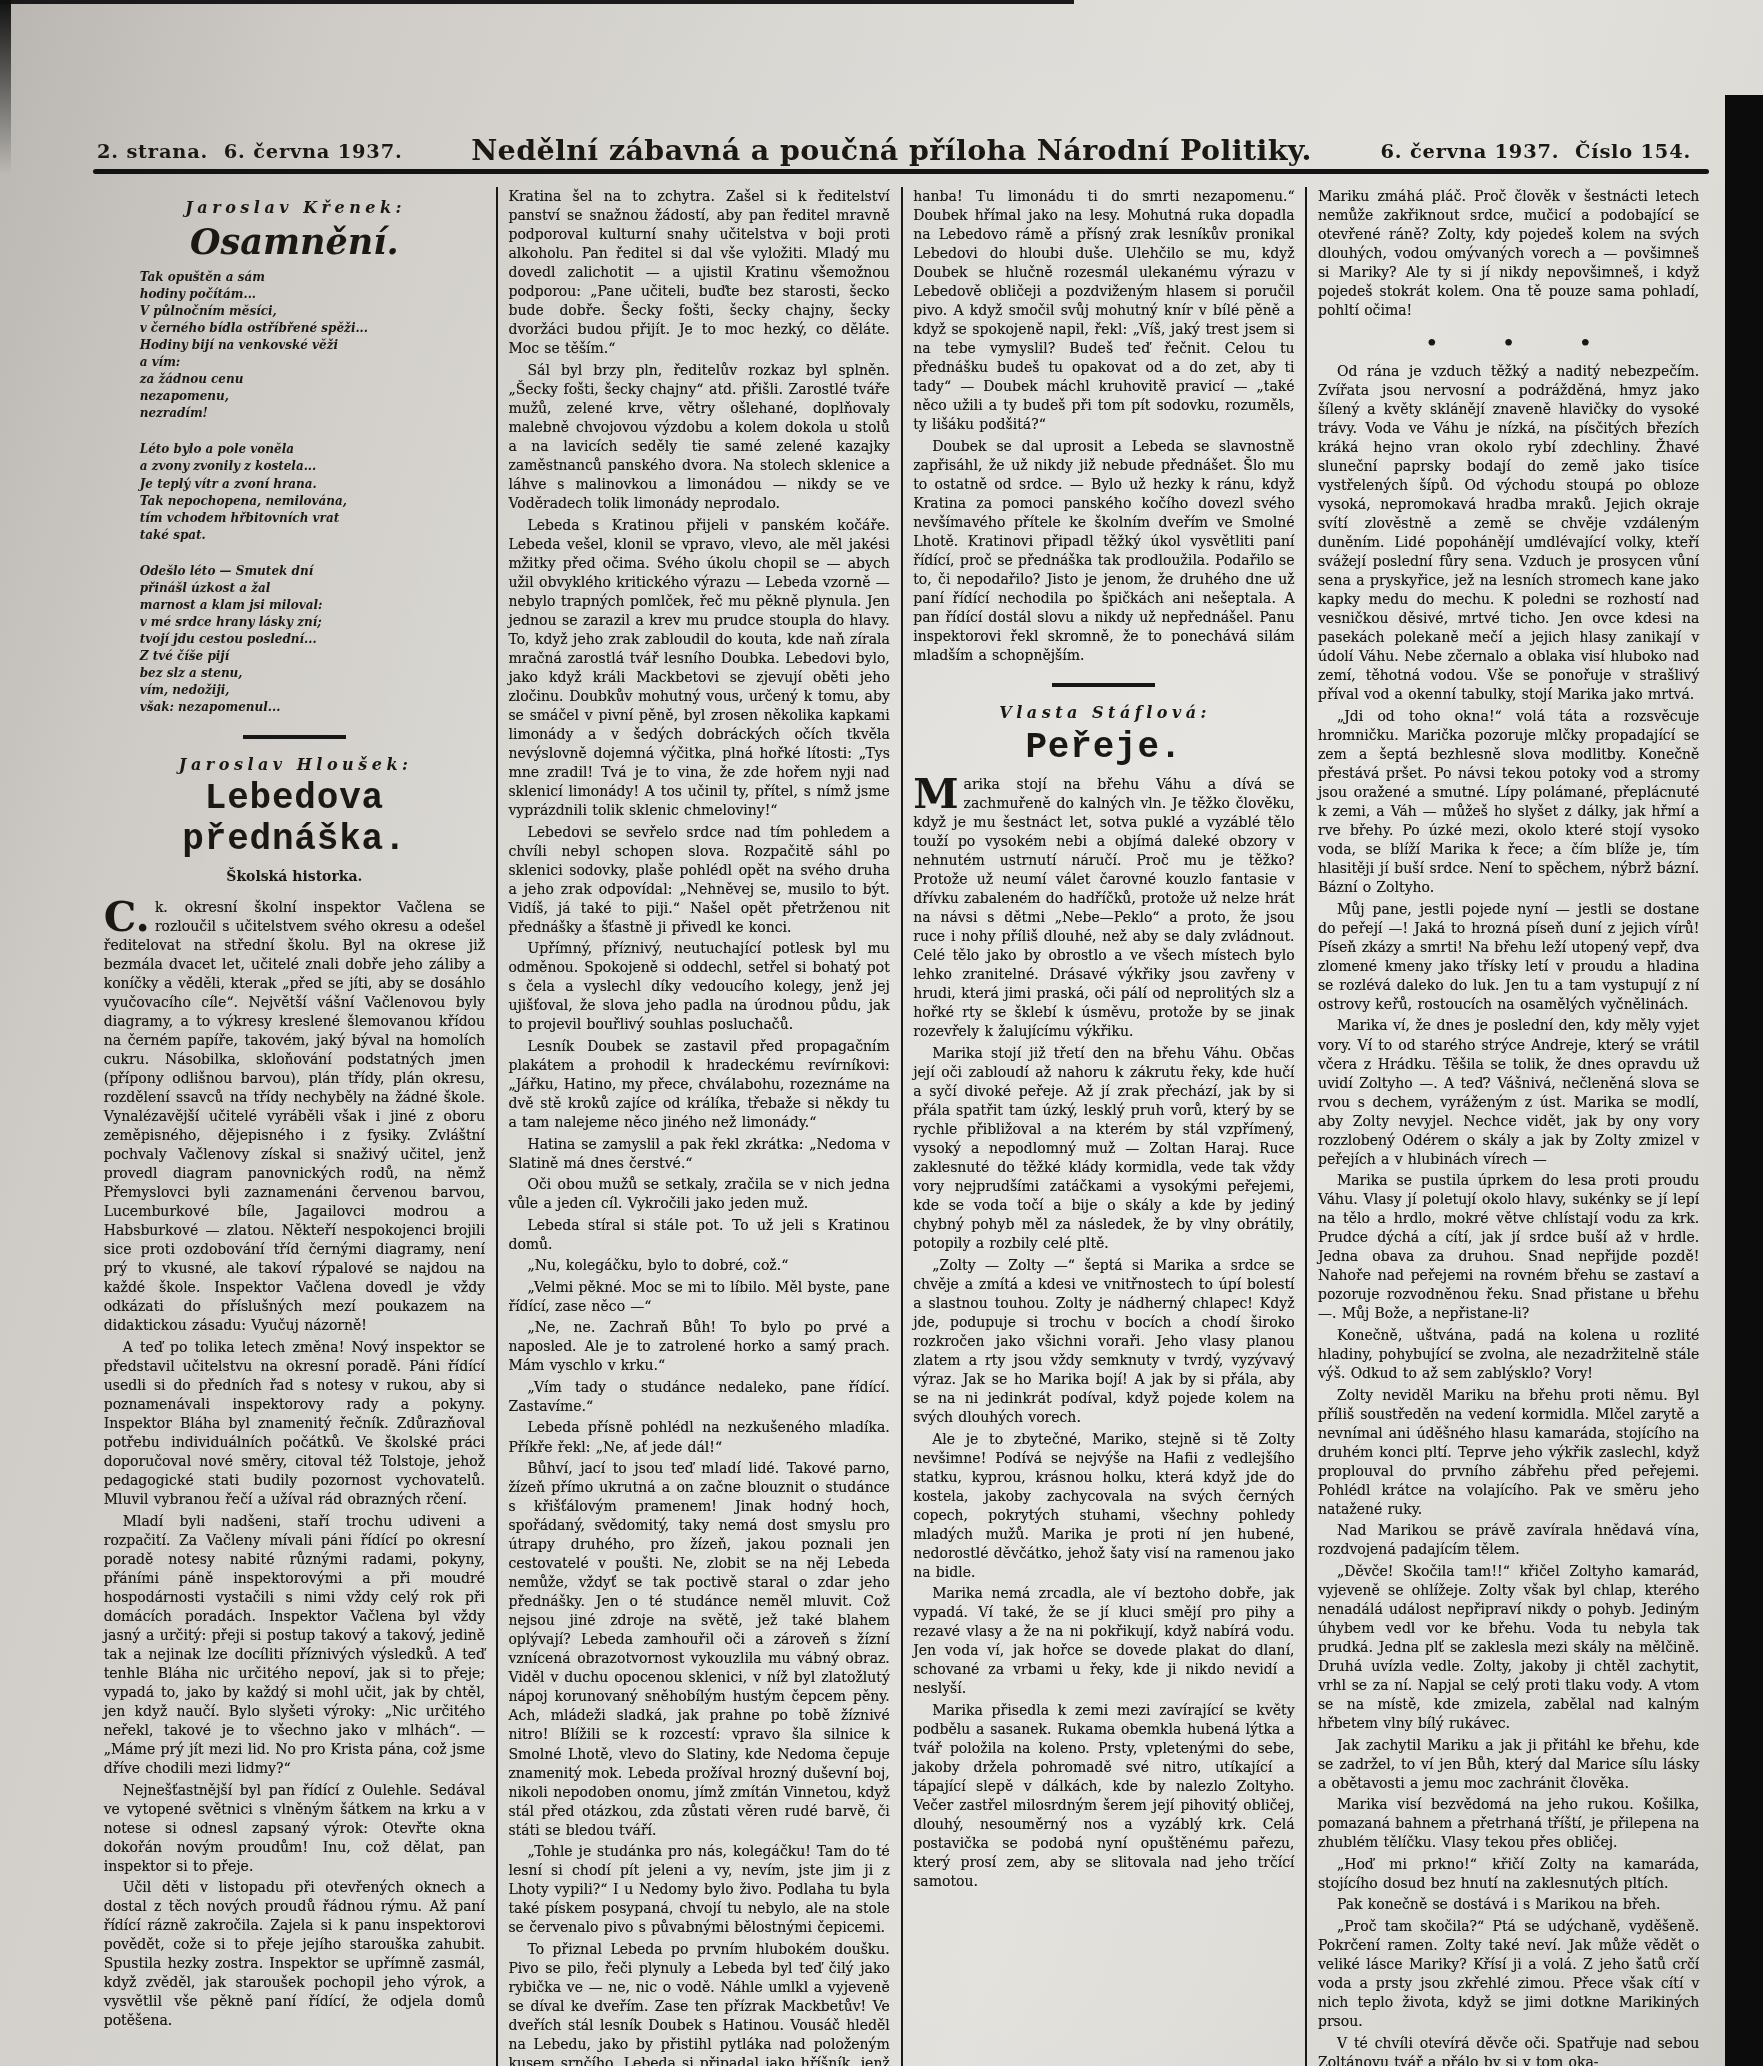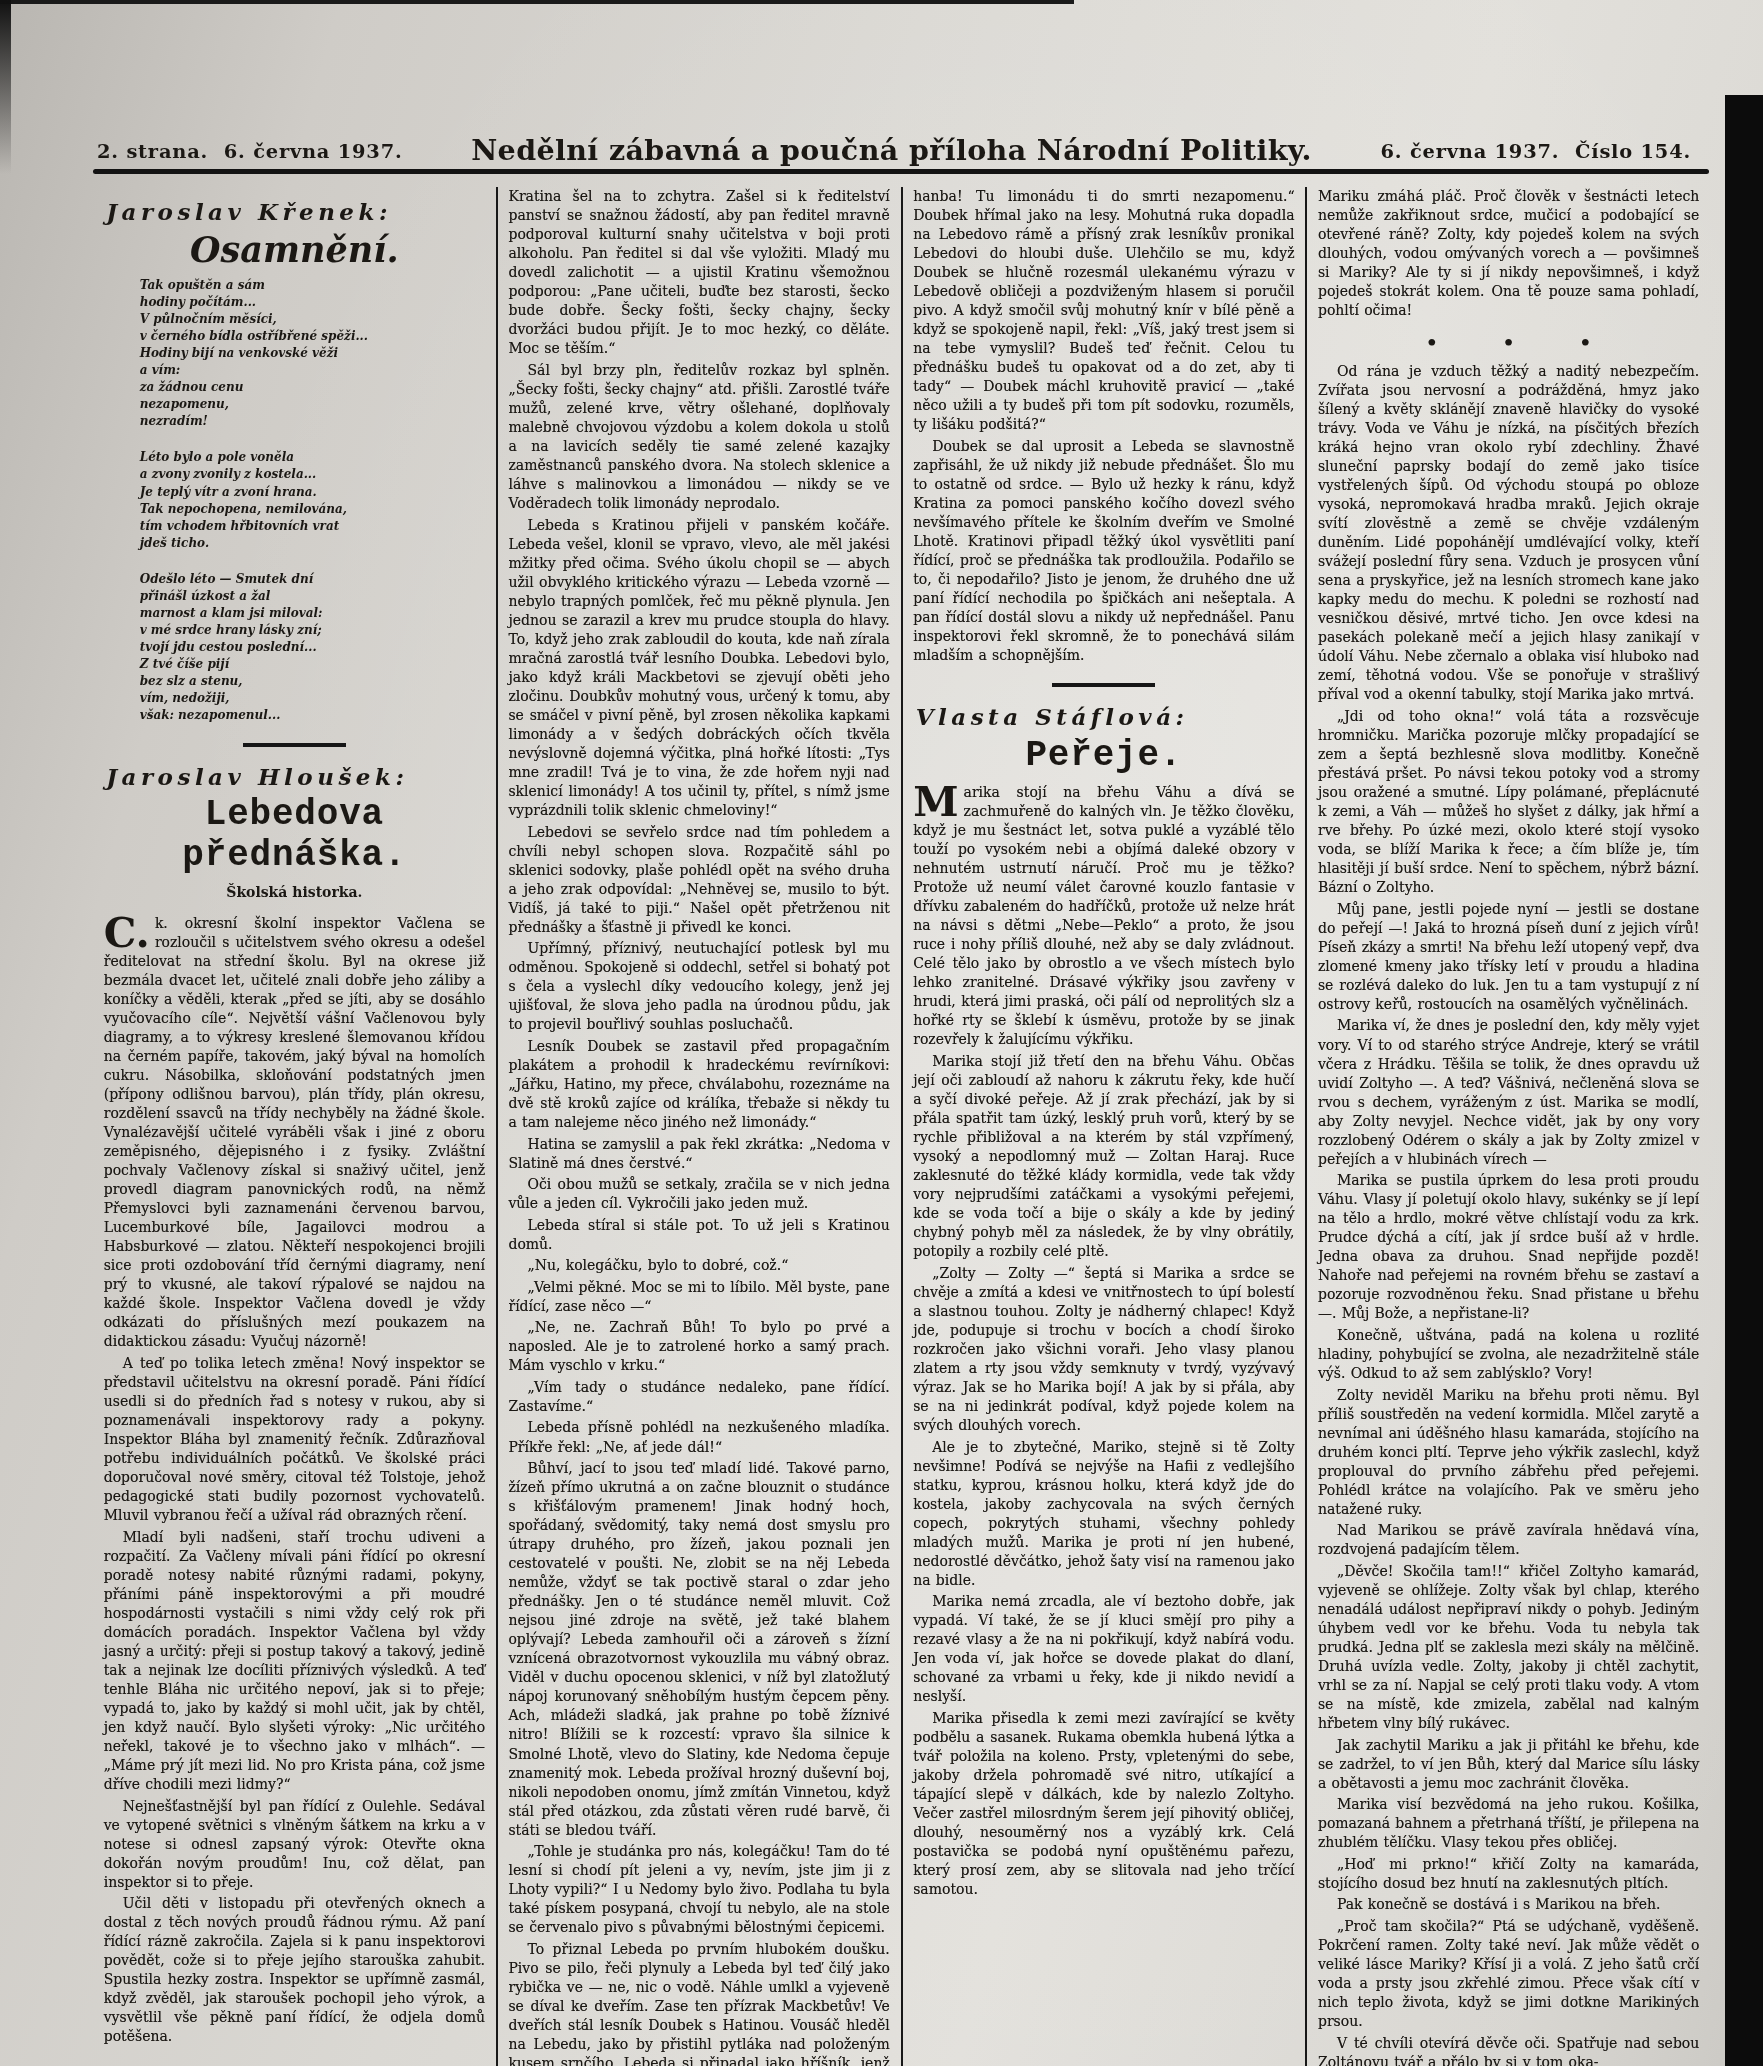--- a/index.html
+++ b/index.html
@@ -23,21 +23,21 @@
   .hdr-side{font-size:19.4px;font-weight:bold;letter-spacing:0.8px;white-space:nowrap;}
   .hdr-side span{margin-right:15.7px;}
   .hdr-side span:last-child{margin-right:0;}
   .masthead{font-size:28.5px;font-weight:bold;letter-spacing:0.4px;white-space:nowrap;transform:translateY(1.7px);}
   .hdr-rule{position:absolute;top:169px;left:93px;right:54px;height:5px;background:#131313;border-radius:2.5px;}
 
   .cols{position:absolute;top:187px;left:93px;right:53px;bottom:39px;display:flex;}
   .col{flex:1 1 0;padding:0 10.7px;overflow:hidden;}
   .col + .col{border-left:2.9px solid #181818;}
 
-  .byline{font-size:23px;font-style:italic;font-weight:bold;letter-spacing:4.5px;margin:10.7px 0 2.5px 2.5px;}
+  .byline{font-size:16px;font-style:italic;font-weight:bold;letter-spacing:4.5px;margin:10.7px 0 2.5px 2.5px;text-align:center;}
   .title{text-align:center;font-weight:bold;margin:4.1px 0 7.4px;}
   .title.lg{font-size:36px;letter-spacing:0.8px;font-family:Liberation Mono, monospace;}
   .title.md{font-size:35px;}
   .title.italic{font-style:italic;}
   .subtitle{text-align:center;font-size:14px;font-weight:bold;margin:0 0 14px;}
 
   .poem{margin:5.8px 0 4.1px 36px;font-size:12px;font-weight:bold;font-style:italic;line-height:1.42;}
   .stanza{margin-bottom:19px;}
 
   .para{font-size:14px;line-height:1.36;text-align:justify;text-indent:19px;margin:0 0 2.5px 0;word-spacing:0.8px;
@@ -83,21 +83,21 @@
             <div class="pline">za žádnou cenu</div>
             <div class="pline">nezapomenu,</div>
             <div class="pline">nezradím!</div>
           </div>
           <div class="stanza">
             <div class="pline">Léto bylo a pole voněla</div>
             <div class="pline">a zvony zvonily z kostela...</div>
             <div class="pline">Je teplý vítr a zvoní hrana.</div>
             <div class="pline">Tak nepochopena, nemilována,</div>
             <div class="pline">tím vchodem hřbitovních vrat</div>
-            <div class="pline">jdeš ticho.</div>
+            <div class="pline">také spat.</div>
           </div>
           <div class="stanza">
             <div class="pline">Odešlo léto — Smutek dní</div>
             <div class="pline">přinášl úzkost a žal</div>
             <div class="pline">marnost a klam jsi miloval:</div>
             <div class="pline">v mé srdce hrany lásky zní;</div>
             <div class="pline">tvojí jdu cestou poslední...</div>
             <div class="pline">Z tvé číše pijí</div>
             <div class="pline">bez slz a stenu,</div>
             <div class="pline">vím, nedožiji,</div>

